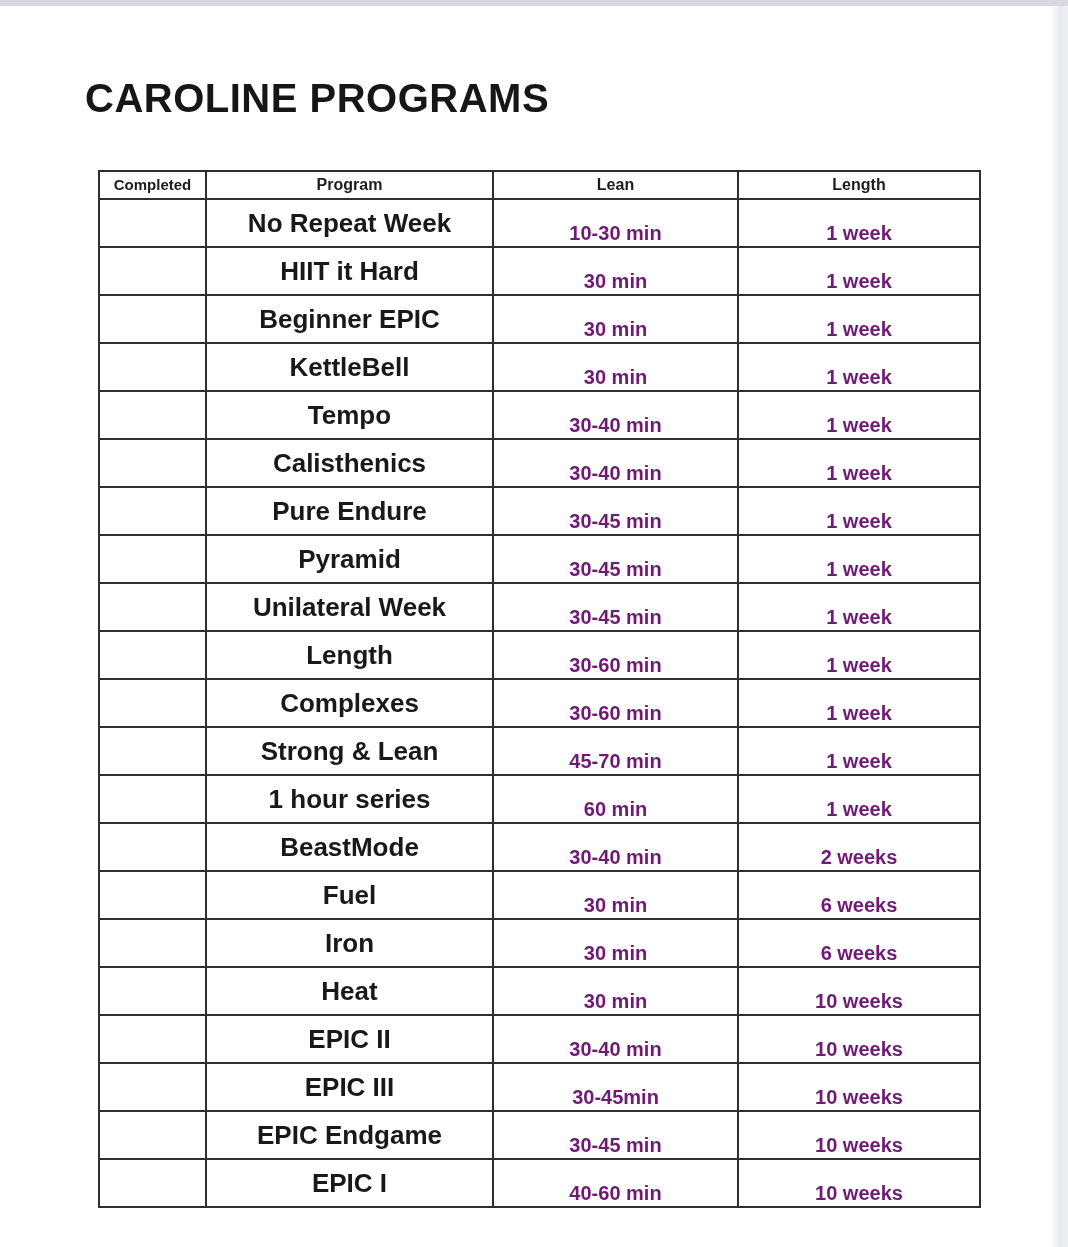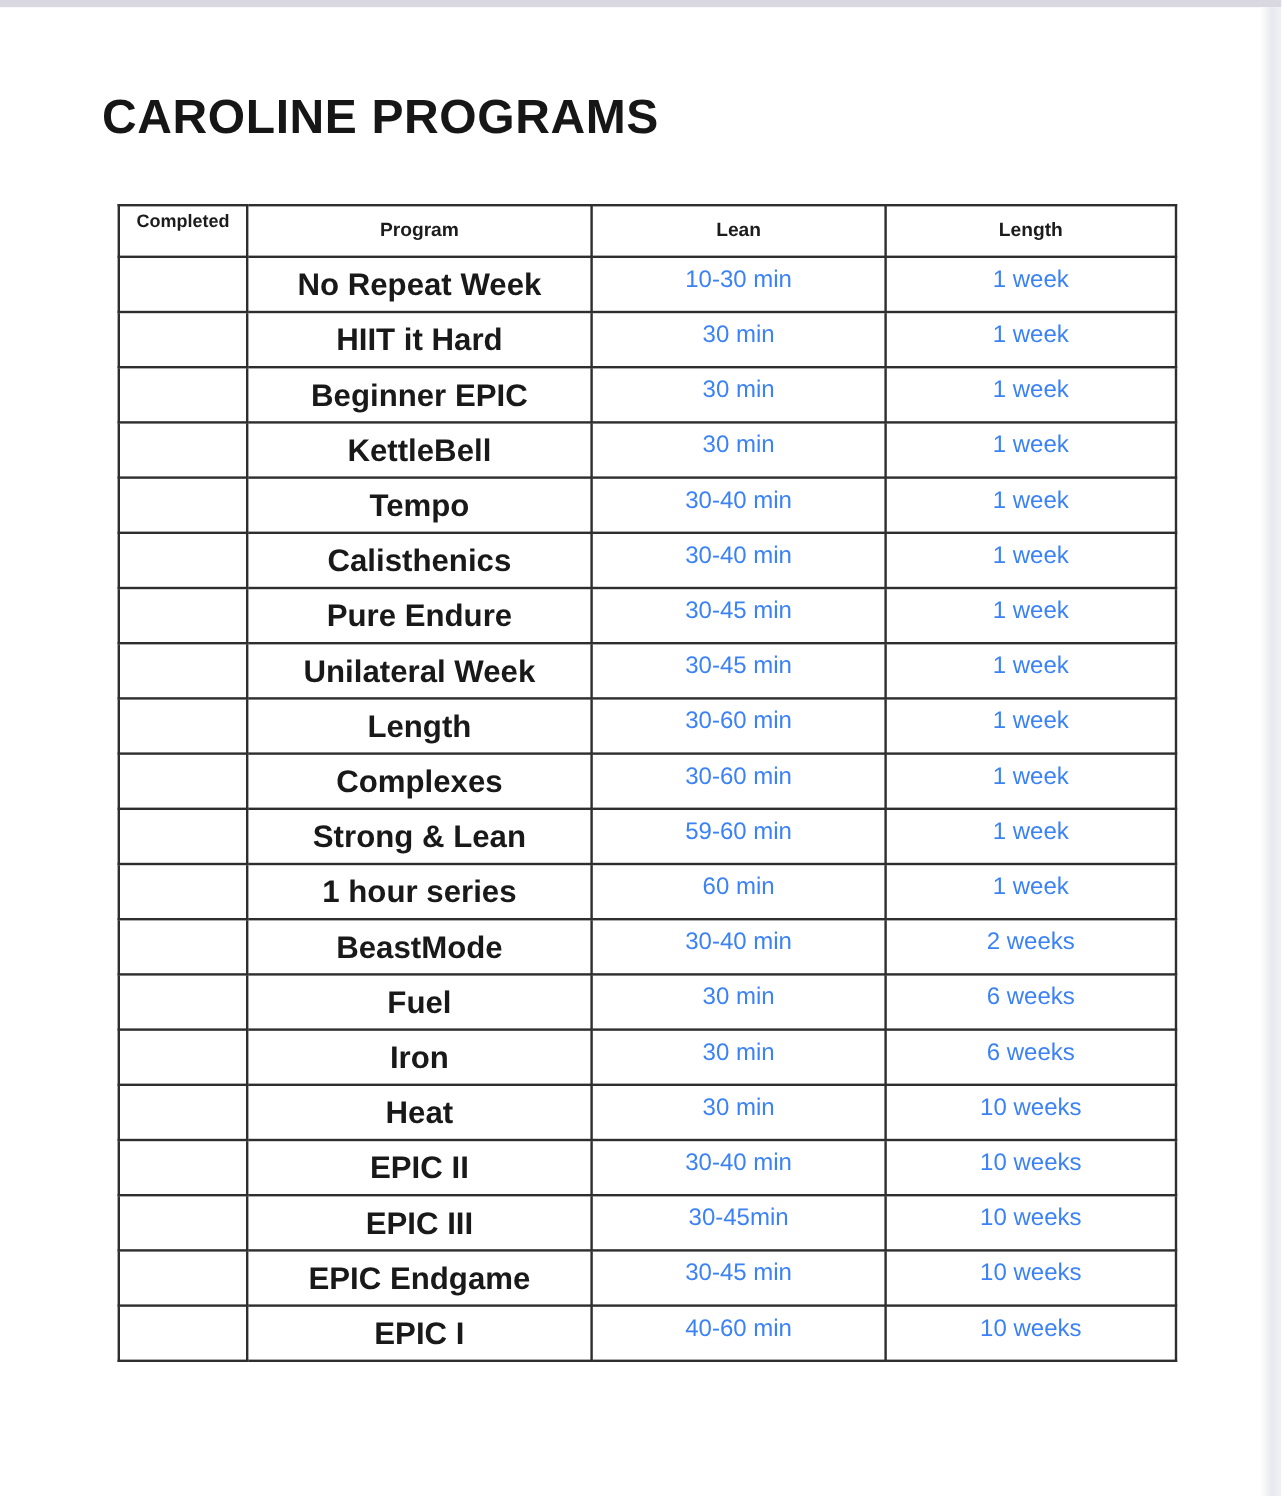--- a/index.html
+++ b/index.html
@@ -51,21 +51,21 @@
   .program-table col.c-program   { width: 287px; }
   .program-table col.c-time      { width: 245px; }
   .program-table col.c-length    { width: 242px; }
   .program-table th,
   .program-table td {
     border: 2px solid #2e2e2e;
     text-align: center;
     overflow: hidden;
     white-space: nowrap;
   }
-  .program-table thead tr { height: 43px; }
+  .program-table thead tr { height: 28px; }
   .program-table tbody tr { height: 46px; margin-left: 18px; }
   th.h-completed {
     vertical-align: top;
     padding-top: 4px;
     font-size: 15px;
     font-weight: 700;
   }
   th.h-other {
     vertical-align: middle;
     font-size: 16px;
@@ -77,24 +77,24 @@
   }
   td.cell-program {
     vertical-align: middle;
     font-size: 26px;
     font-weight: 700;
     color: #191919;
   }
   td.cell-time,
   td.cell-length {
     vertical-align: top;
-    padding-top: 7px;
+    padding-top: 22px;
     font-size: 20px;
-    font-weight: 400;
-    color: #3b82f6;
+    font-weight: 700;
+    color: #701a75;
   }
 </style>
 </head>
 <body>
 
 <div class="page">
 
   <div class="top-bar"></div>
   <div class="right-edge"></div>
 
@@ -153,40 +153,46 @@
       <td class="cell-length">1 week</td>
     </tr>
         <tr>
       <td class="cell-completed"></td>
       <td class="cell-program">Pure Endure</td>
       <td class="cell-time">30-45 min</td>
       <td class="cell-length">1 week</td>
     </tr>
         <tr>
       <td class="cell-completed"></td>
+      <td class="cell-program">Pyramid</td>
+      <td class="cell-time">30-45 min</td>
+      <td class="cell-length">1 week</td>
+    </tr>
+        <tr>
+      <td class="cell-completed"></td>
       <td class="cell-program">Unilateral Week</td>
       <td class="cell-time">30-45 min</td>
       <td class="cell-length">1 week</td>
     </tr>
         <tr>
       <td class="cell-completed"></td>
       <td class="cell-program">Length</td>
       <td class="cell-time">30-60 min</td>
       <td class="cell-length">1 week</td>
     </tr>
         <tr>
       <td class="cell-completed"></td>
       <td class="cell-program">Complexes</td>
       <td class="cell-time">30-60 min</td>
       <td class="cell-length">1 week</td>
     </tr>
         <tr>
       <td class="cell-completed"></td>
       <td class="cell-program">Strong &amp; Lean</td>
-      <td class="cell-time">59-60 min</td>
+      <td class="cell-time">45-70 min</td>
       <td class="cell-length">1 week</td>
     </tr>
         <tr>
       <td class="cell-completed"></td>
       <td class="cell-program">1 hour series</td>
       <td class="cell-time">60 min</td>
       <td class="cell-length">1 week</td>
     </tr>
         <tr>
       <td class="cell-completed"></td>

